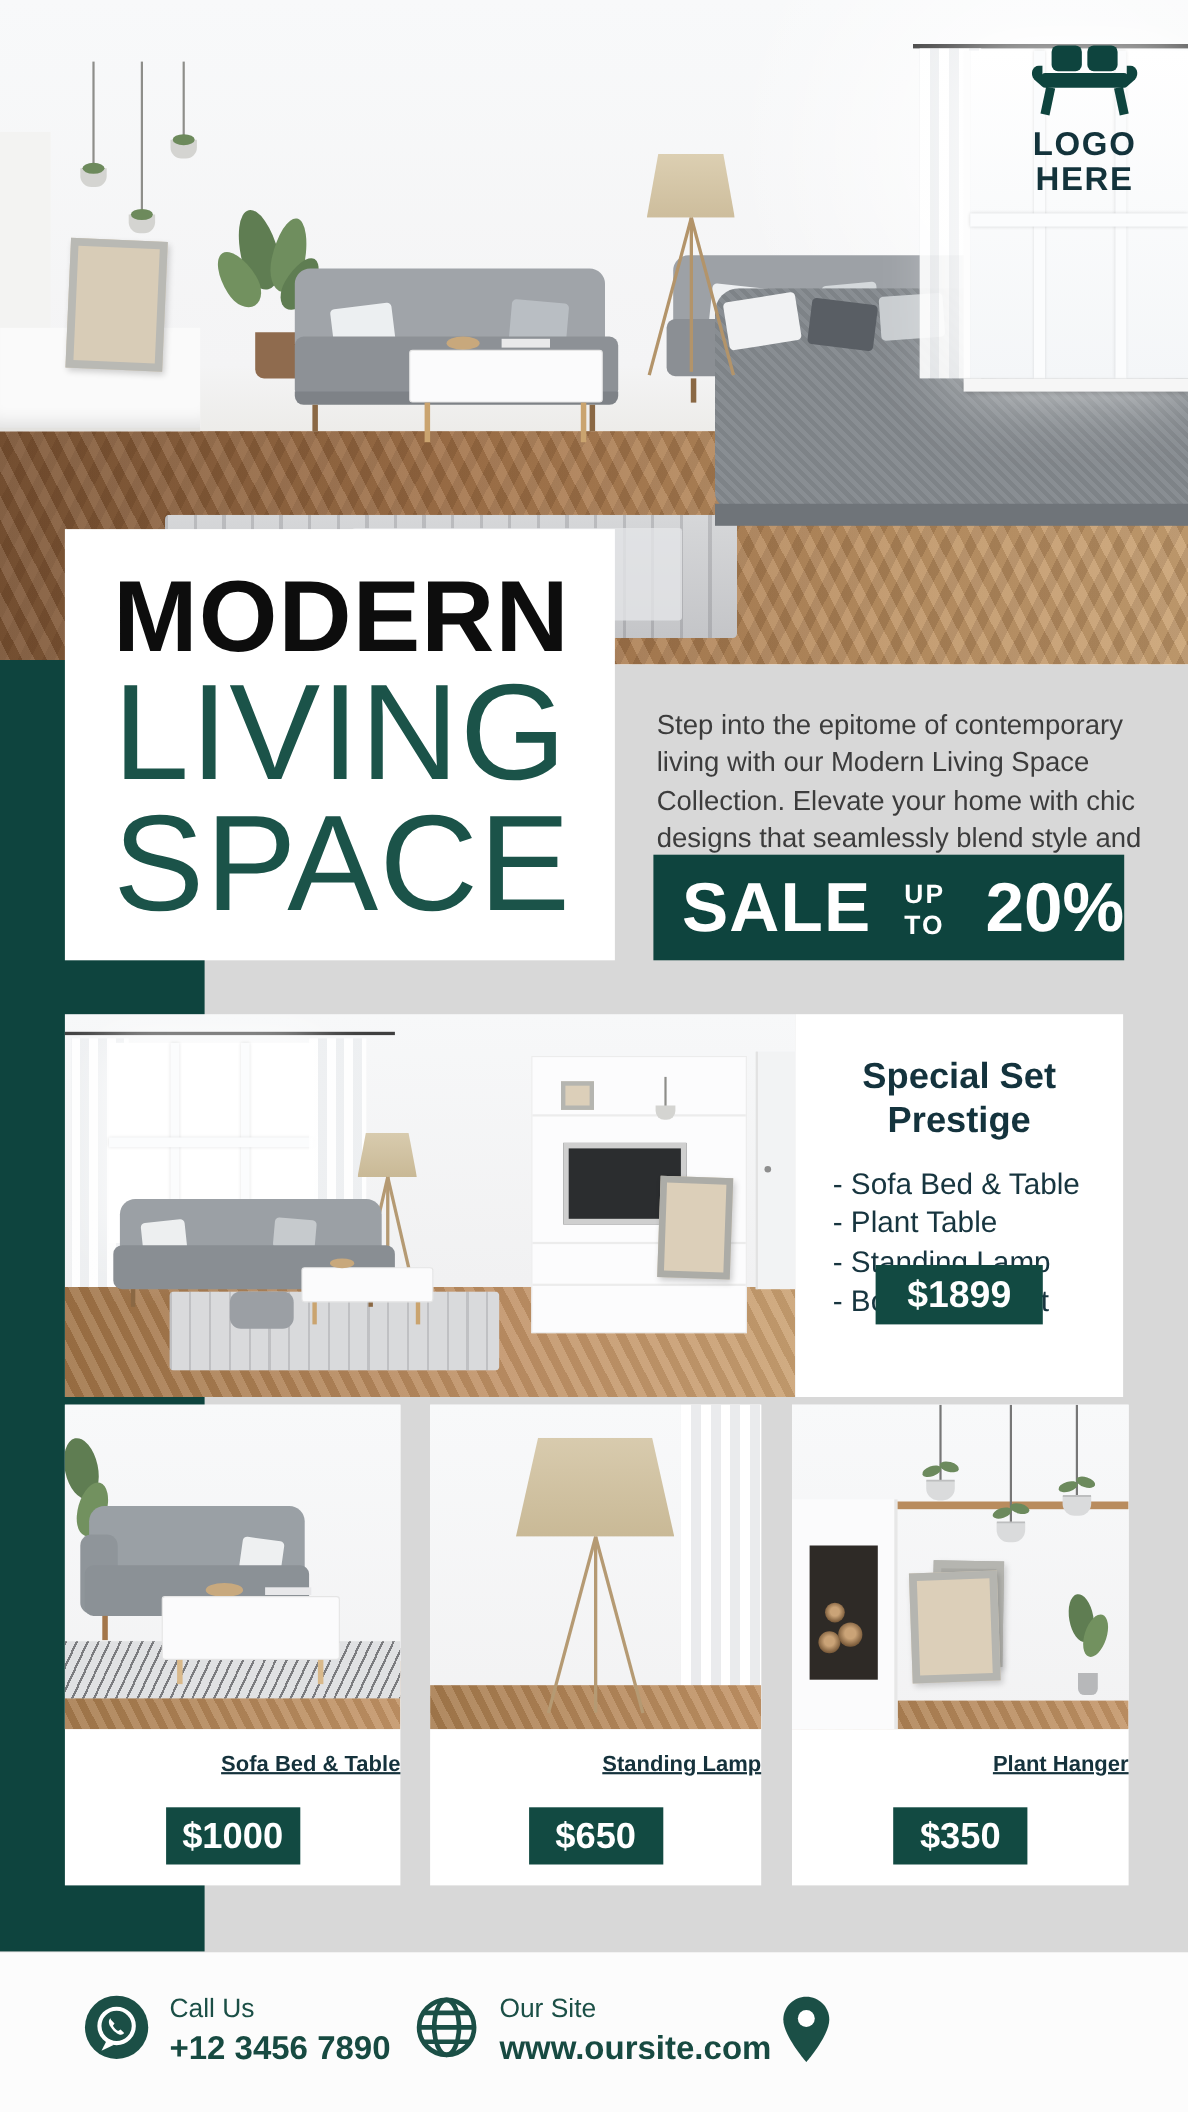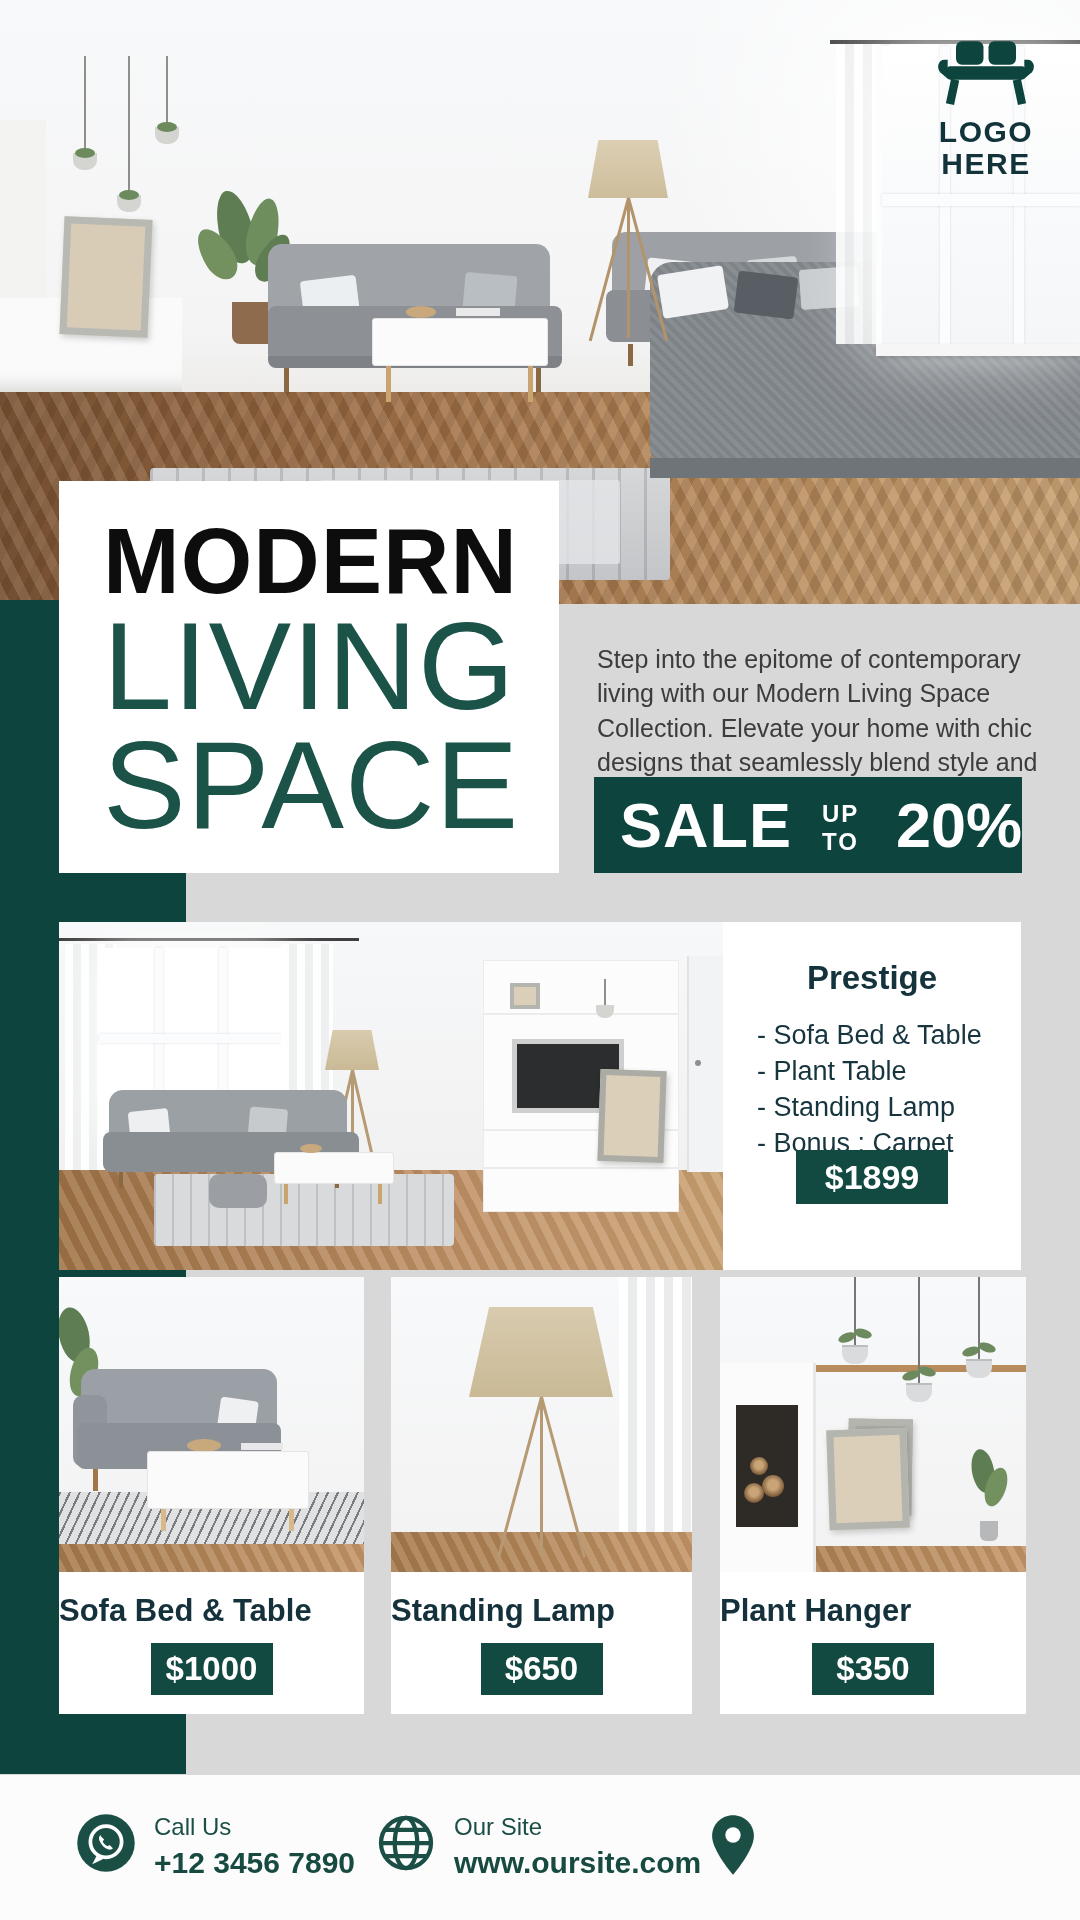--- a/index.html
+++ b/index.html
@@ -97,21 +97,21 @@
   .sp-title{margin-top:36px;font-size:33px;font-weight:700;color:var(--dark-slate);line-height:1.22;}
   .sp-list{margin:20px 0 0 34px;text-align:left;font-size:27px;color:#17353f;line-height:1.33;}
   .sp-price{position:absolute;left:73px;top:228px;width:152px;height:54px;background:var(--teal-badge);color:#fff;font-size:34px;font-weight:700;display:flex;align-items:center;justify-content:center;}
 
   
   .card{top:1277px;height:437px;background:#ffffff;z-index:3;}
   .card-1{left:59px;width:305px;}
   .card-2{left:391px;width:301px;}
   .card-3{left:720px;width:306px;}
   .card-photo{position:absolute;left:0;top:0;width:100%;height:295px;overflow:hidden;background:linear-gradient(180deg,#f8f9fa,#f2f2f3);}
-  .card-name{position:absolute;left:0;top:316px;width:100%;text-align:left;font-size:31px;font-weight:600;color:#15323c;}
+  .card-name{position:absolute;left:0;top:316px;width:100%;text-align:right;font-size:20px;font-weight:600;color:#15323c;text-decoration:underline;}
   .card-price{position:absolute;left:50%;transform:translateX(-50%);top:366px;width:122px;height:52px;background:var(--teal-badge);color:#fff;font-size:33px;font-weight:700;display:flex;align-items:center;justify-content:center;}
   
   .c-floor{position:absolute;left:0;bottom:0;width:100%;
     background:repeating-linear-gradient(63deg,rgba(255,255,255,.12) 0 7px,rgba(0,0,0,.06) 7px 14px),linear-gradient(90deg,#a67a4c,#c39466);}
   .c-rug{position:absolute;background:repeating-linear-gradient(115deg,rgba(40,40,45,.55) 0 2px,rgba(0,0,0,0) 2px 9px),#e0e1e3;}
   .c-curtain{position:absolute;top:0;background:repeating-linear-gradient(90deg,#ffffff 0 9px,#eaebed 9px 18px);}
   .c-shade{position:absolute;background:linear-gradient(180deg,#d8cbae,#c9b996);clip-path:polygon(14% 0,86% 0,100% 100%,0 100%);}
   .c-lampleg{position:absolute;width:3px;background:#b59a73;transform-origin:top center;}
   .c-fireplace{position:absolute;left:0;top:86px;width:96px;height:209px;background:#fbfbfc;border-right:3px solid #e7e7e7;}
   .c-opening{position:absolute;left:16px;top:42px;width:62px;height:122px;background:#2e2a26;}
@@ -295,20 +295,21 @@
       <div class="abs" style="left:112px;top:44px;width:18px;height:13px;background:#d4d4d1;border-radius:0 0 8px 8px;"></div>
     </div>
     <div class="abs" style="left:540px;top:148px;width:66px;height:92px;background:#dccfb9;border:6px solid #acaca7;transform:rotate(2deg);box-shadow:2px 3px 6px rgba(0,0,0,.2);"></div>
     <div class="abs sp-door">
         <span class="sp-knob"></span>
       </div>
   </div>
 
   <div class="abs sp-panel">
     <div class="sp-title">
+      <div>Special Set</div>
       <div>Prestige</div>
     </div>
     <div class="sp-list">
       <div>- Sofa Bed &amp; Table</div>
       <div>- Plant Table</div>
       <div>- Standing Lamp</div>
       <div>- Bonus : Carpet</div>
     </div>
     <div class="sp-price">$1899</div>
   </div>

